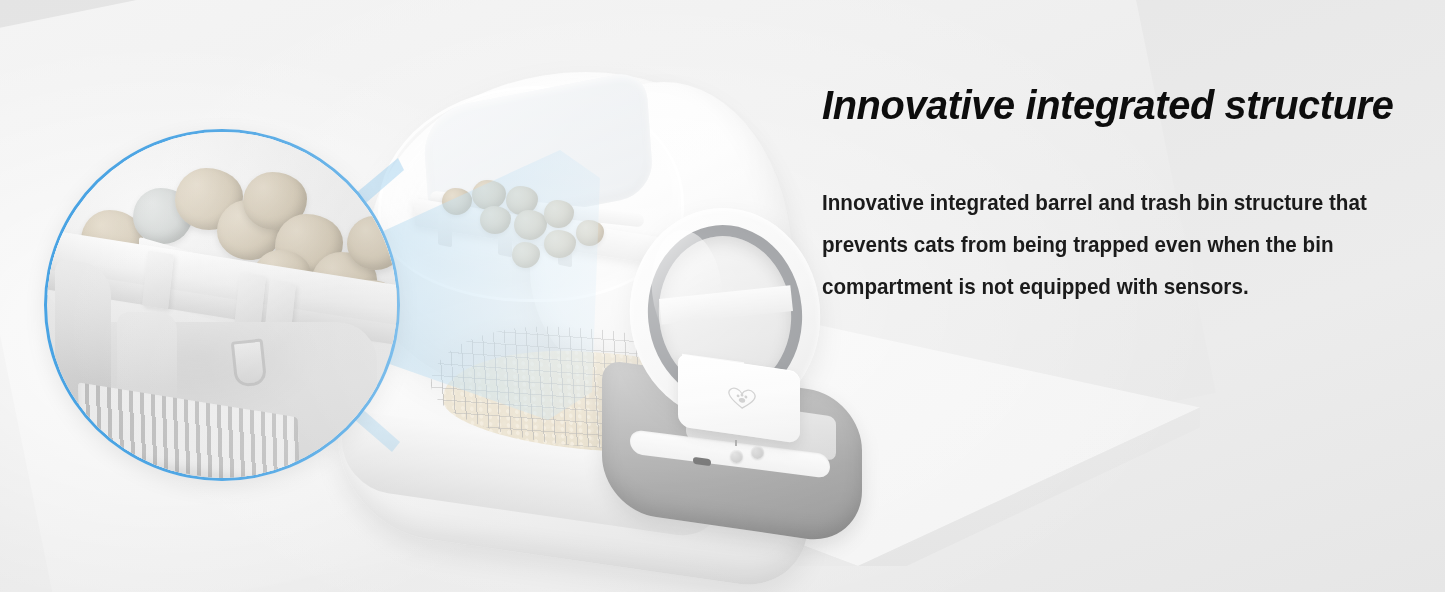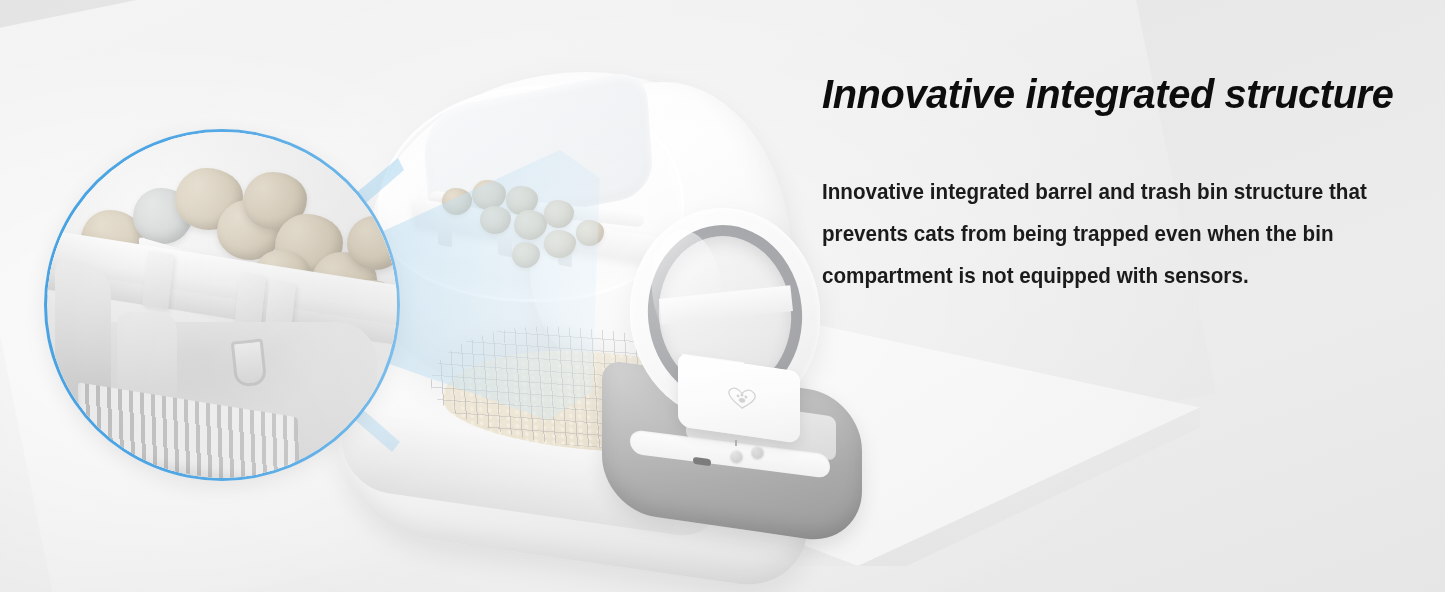--- a/index.html
+++ b/index.html
@@ -314,21 +314,21 @@
   .mg-clump.gray{
     background:radial-gradient(circle at 32% 26%,#d8dcdb,#c3c8c6 55%,#a9afac 100%);
   }
   .mg-shadow{
     position:absolute;inset:0;border-radius:50%;
     background:radial-gradient(ellipse 240px 200px at 30% 25%,rgba(255,255,255,.35),rgba(0,0,0,.06) 85%);
     pointer-events:none;
   }
 
   
-  .textblock{position:absolute;left:822px;top:74px;width:600px;}
+  .textblock{position:absolute;left:822px;top:85px;width:600px;}
   .headline{
     font-size:41px;font-weight:bold;font-style:italic;
     color:#0d0d0d;letter-spacing:-.4px;line-height:1;
     margin:0 0 56px 0;white-space:nowrap;
     transform:scaleX(.97);transform-origin:left center;
   }
   .bodytext{
     font-size:21.5px;font-weight:bold;color:#1b1b1b;
     line-height:42px;margin:0;
     transform:scaleX(.96);transform-origin:left top;

